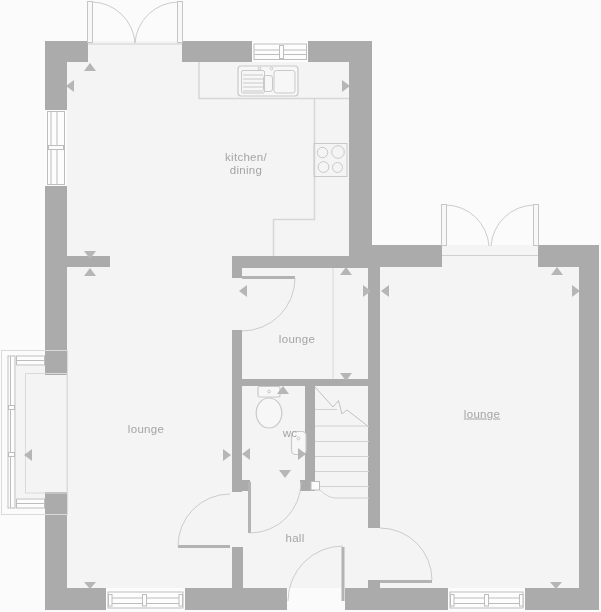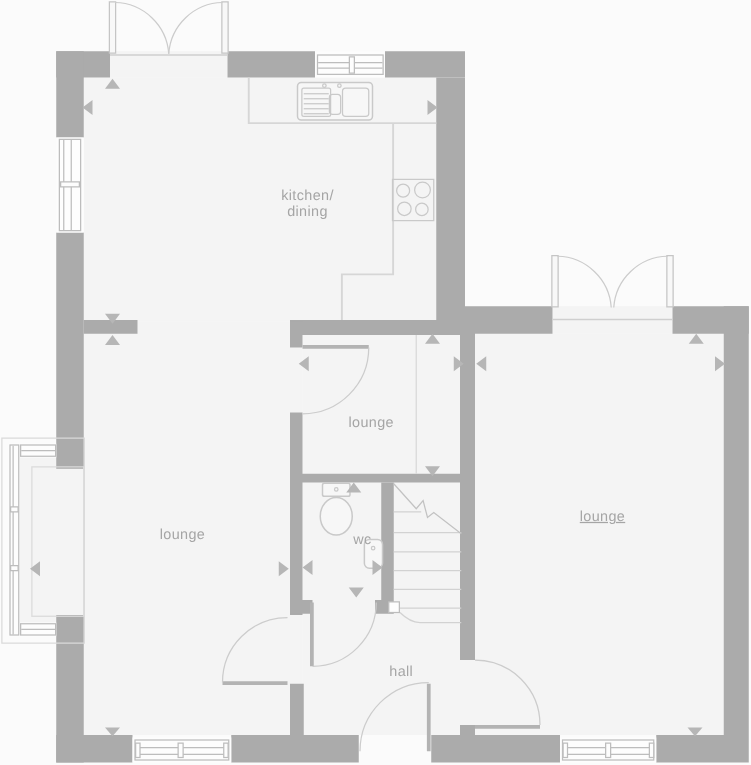--- a/index.html
+++ b/index.html
@@ -230,15 +230,15 @@
     </g>
   </svg>
 
   <div class="rlabel" style="left:202px;top:164px;margin-left:44px;">
     <div>kitchen/</div>
     <div>dining</div>
   </div>
   <div class="rlabel" style="left:146px;top:429px;">lounge</div>
   <div class="rlabel" style="left:297px;top:339px;">lounge</div>
   <div class="rlabel" style="left:268px;top:433px;margin-left:22px;">wc</div>
-  <div class="rlabel" style="left:321px;top:538px;">hall</div>
+  <div class="rlabel" style="left:295px;top:538px;">hall</div>
   <div class="rlabel" style="left:482px;top:414px;text-decoration:underline;">lounge</div>
 </div>
 
 </body></html>

